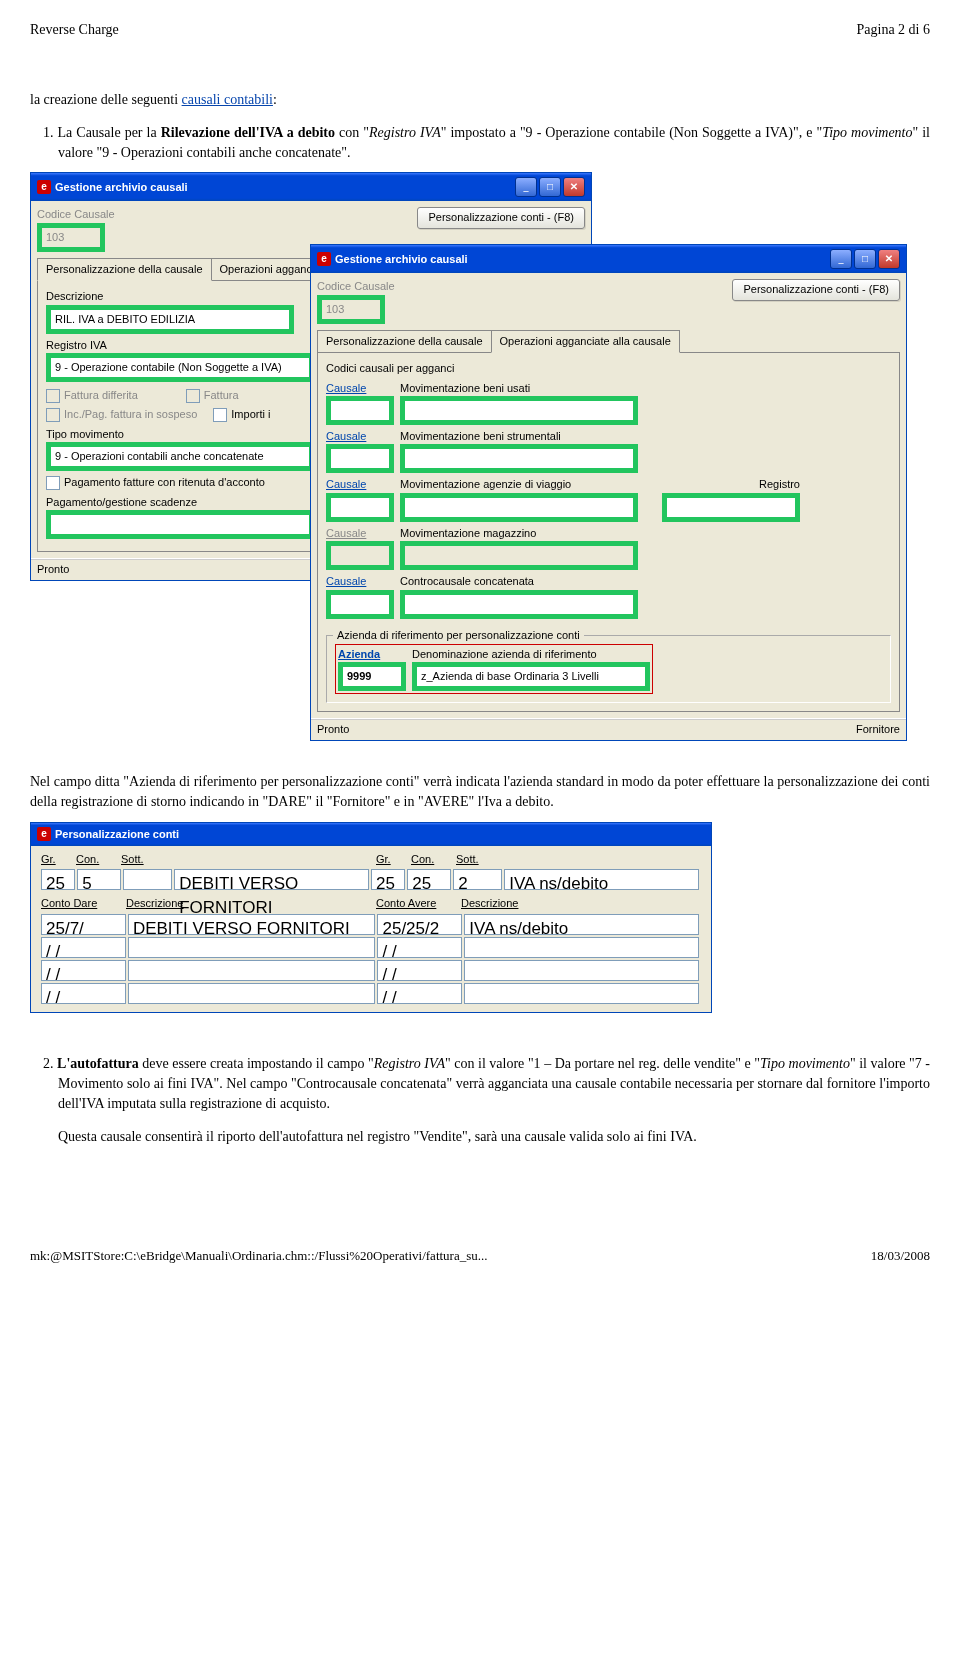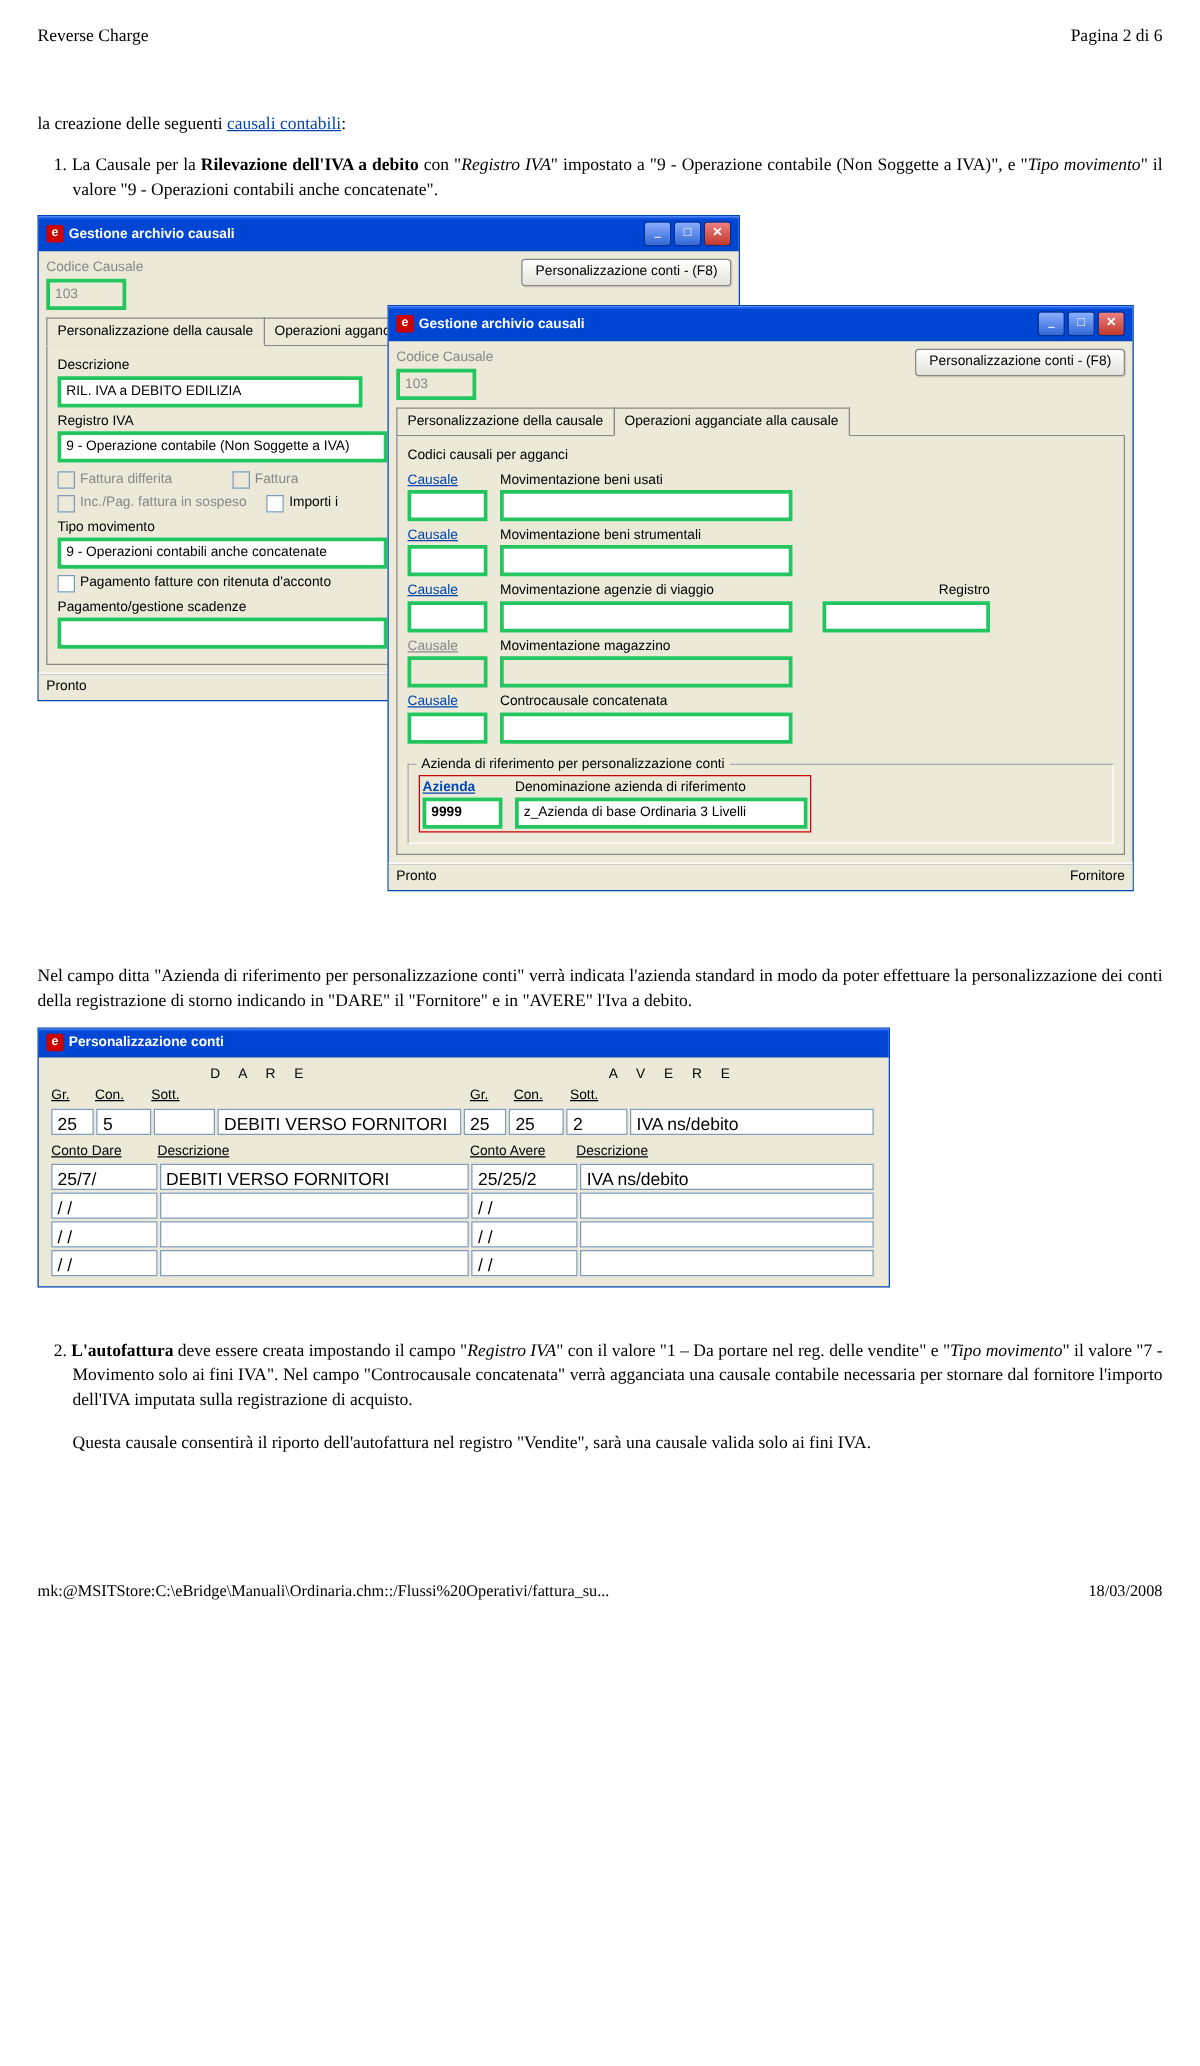--- a/index.html
+++ b/index.html
@@ -86,21 +86,21 @@
   .window-body {
     padding: 6px;
   }
   .field-row {
     display: flex;
     align-items: center;
     gap: 4px;
     margin-bottom: 4px;
   }
   .input-box {
-    border: 3px solid #22c55e;
+    border: 5px solid #22c55e;
     background: #fff;
     padding: 2px 4px;
     font-size: 11px;
     height: 15px;
   }
   .input-box.disabled {
     background: #ece9d8;
     color: #888;
   }
   .label {
@@ -223,21 +223,21 @@
     margin-bottom: 2px;
   }
   .data-row {
     display: flex;
     margin-bottom: 2px;
   }
   .cell {
     border: 1px solid #7f9db9;
     background: #fff;
     padding: 2px 4px;
-    font-size: 14px;
+    font-size: 17px;
     height: 15px;
     margin-right: 2px;
   }
   .footer-line {
     display: flex;
     justify-content: space-between;
     font-size: 13px;
     margin-top: 100px;
   }
   .main-para {
@@ -447,24 +447,20 @@
 
 
 <div class="xp-window" style="width:680px;">
   <div class="xp-titlebar">
     <div class="xp-titlebar-left">
       <span class="xp-icon">e</span>
       <span>Personalizzazione conti</span>
     </div>
   </div>
   <div class="pers-body">
-    <div class="pers-header-row">
-      <div class="hd" style="width:340px; letter-spacing:6px;">D A R E</div>
-      <div class="hd" style="width:330px; letter-spacing:6px;">A V E R E</div>
-    </div>
     <div class="col-headers">
       <div style="width:35px;">Gr.</div>
       <div style="width:45px;">Con.</div>
       <div style="width:50px;">Sott.</div>
       <div style="width:205px;"></div>
       <div style="width:35px;">Gr.</div>
       <div style="width:45px;">Con.</div>
       <div style="width:50px;">Sott.</div>
     </div>
     <div class="data-row">

